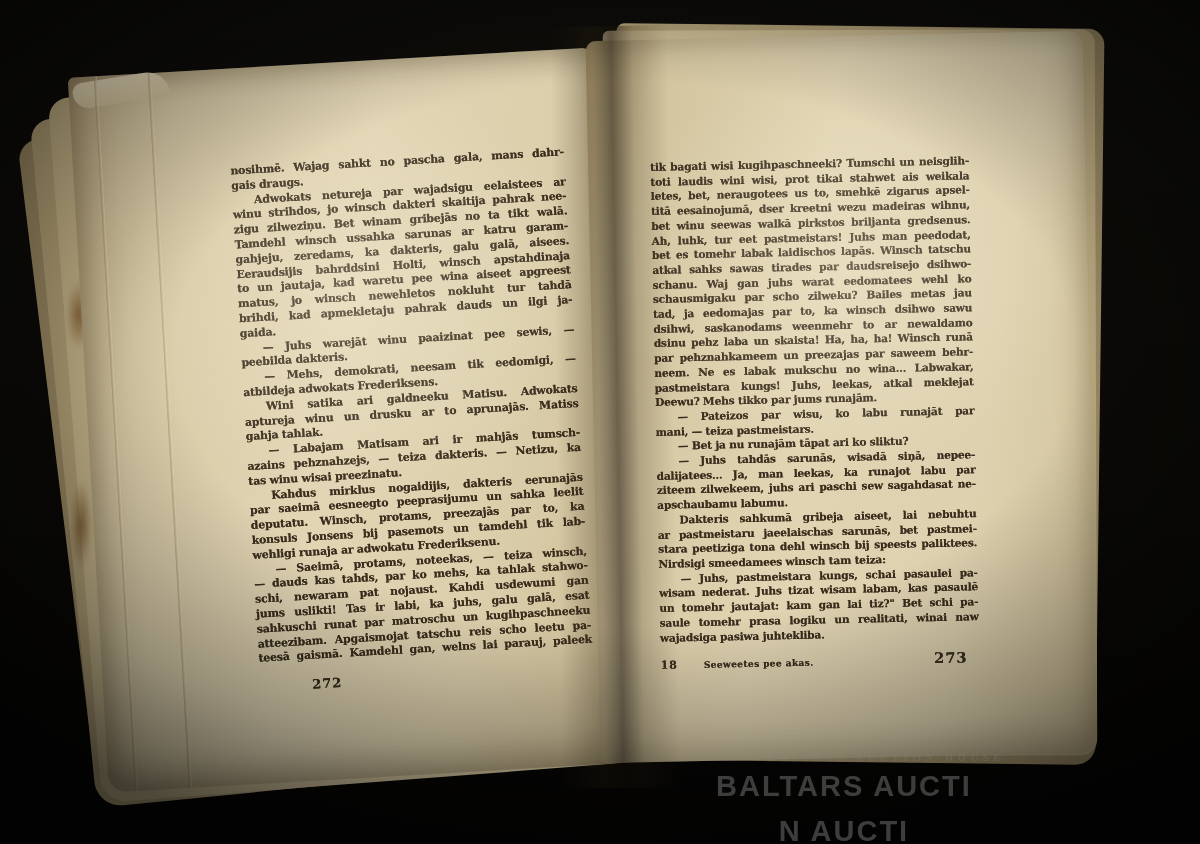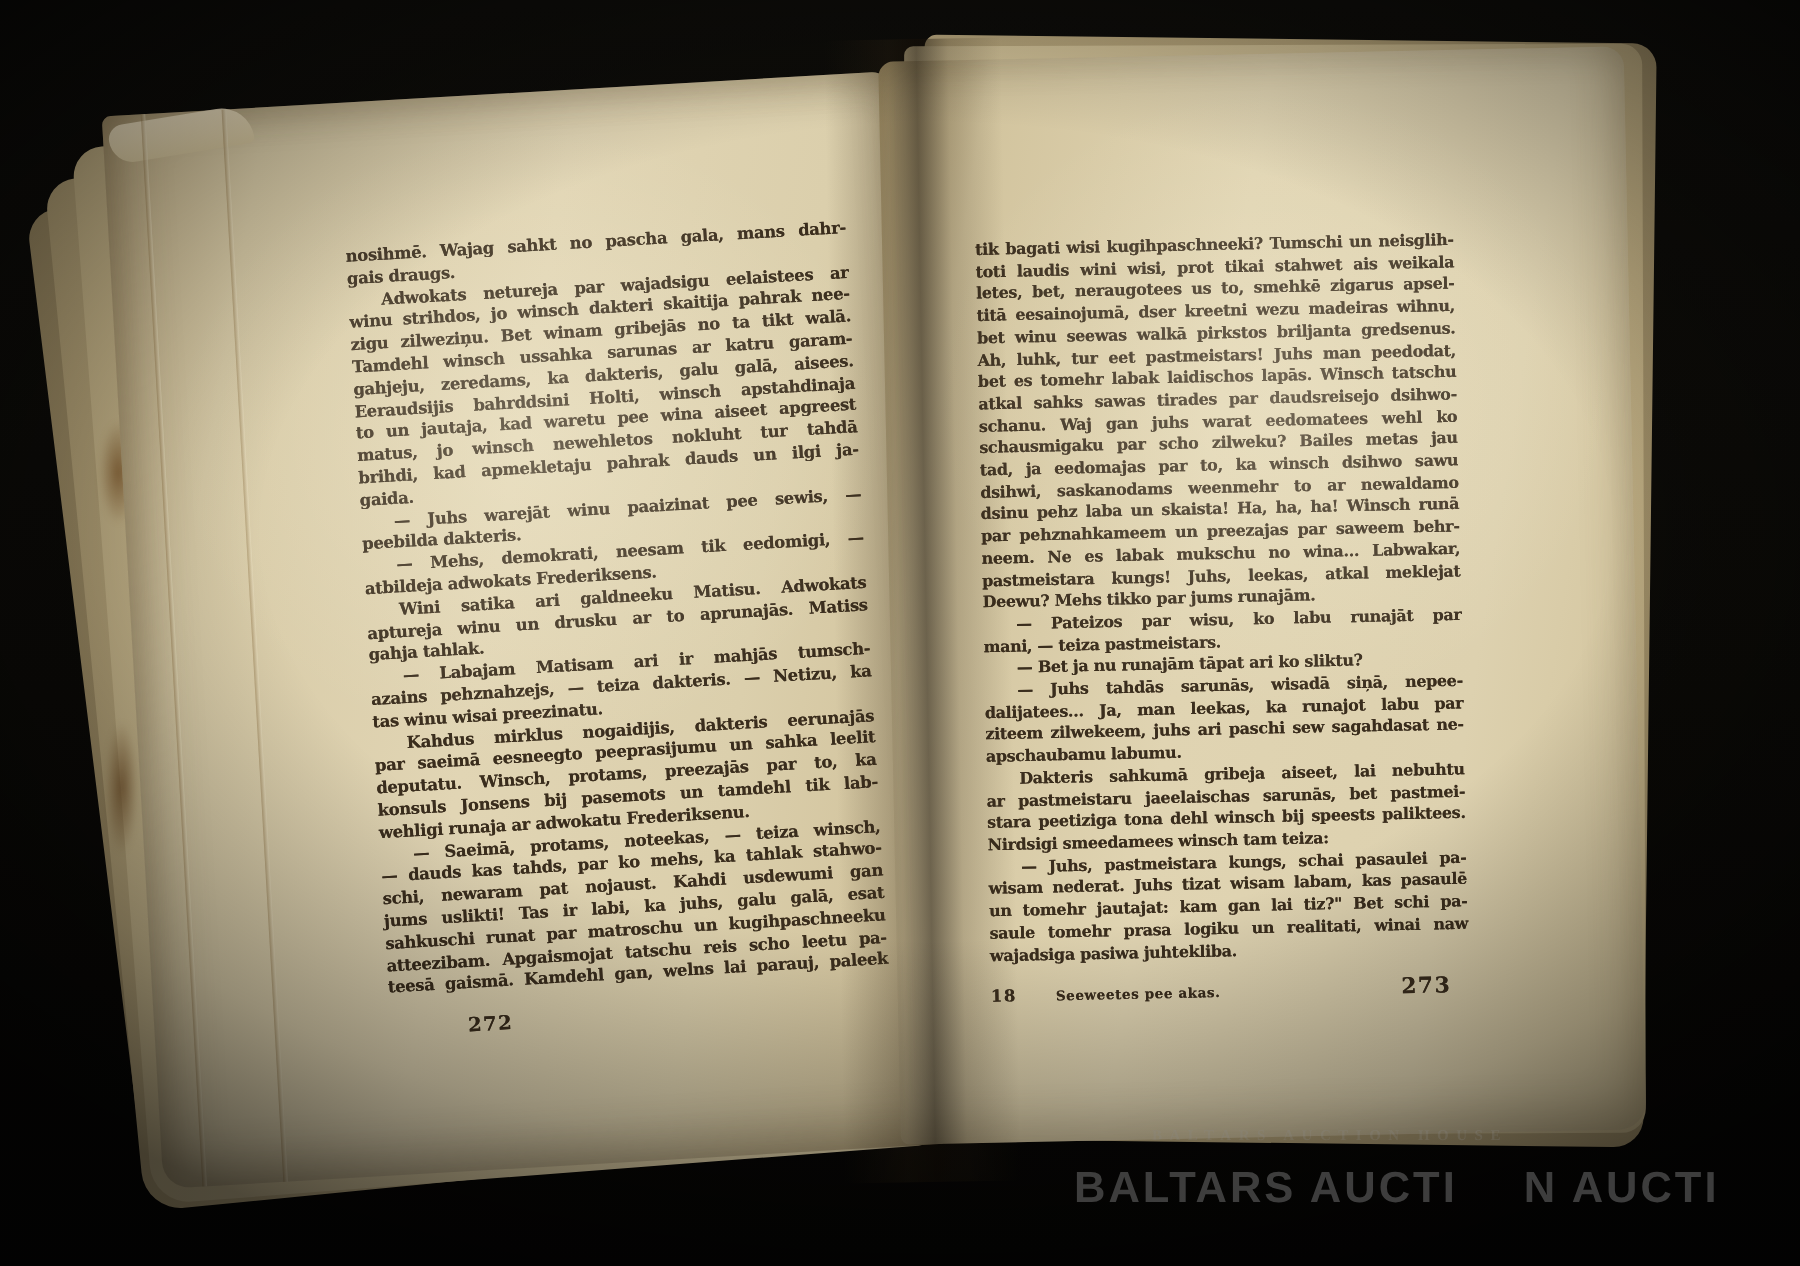--- a/index.html
+++ b/index.html
@@ -58,21 +58,21 @@
 
   
   .gutter{left:556px;top:26px;width:118px;height:762px;transform:rotate(-1deg);pointer-events:none;
         background:linear-gradient(90deg,rgba(50,38,20,0) 0%,rgba(50,38,20,.30) 36%,rgba(24,17,8,.55) 52%,rgba(50,38,20,.22) 70%,rgba(50,38,20,0) 100%);}
   .vignette{inset:0;pointer-events:none;
         background:radial-gradient(ellipse 72% 62% at 52% 42%,rgba(0,0,0,0) 52%,rgba(0,0,0,.32) 80%,rgba(0,0,0,.62) 100%);}
 
   
   .wm{left:716px;top:770px;height:44px;display:flex;align-items:center;gap:6px;
       font-family:"Liberation Sans", sans-serif;font-weight:700;font-size:29px;
-      letter-spacing:2px;color:#6e6e6e;opacity:.55;}
+      letter-spacing:2px;color:#6e6e6e;opacity:.55;flex-direction:column;}
   .wm span{position:relative;}
   .wm-small{left:768px;top:752px;font-family:Liberation Serif, serif;font-weight:700;
       font-size:10px;letter-spacing:5px;color:#8a8a8a;opacity:.22;}
   .logo{position:relative;width:32px;height:40px;opacity:.85;}
   .logo .l-body{left:1px;top:12px;width:30px;height:28px;background:#2e2c2a;border-radius:46% 46% 50% 50%;}
   .logo .l-head{left:7px;top:0;width:18px;height:18px;background:#343230;border-radius:50%;}
   .logo .l-band{left:3px;top:24px;width:26px;height:7px;background:#4c4a46;border-radius:3px;}
 </style>
 </head>
 <body>

